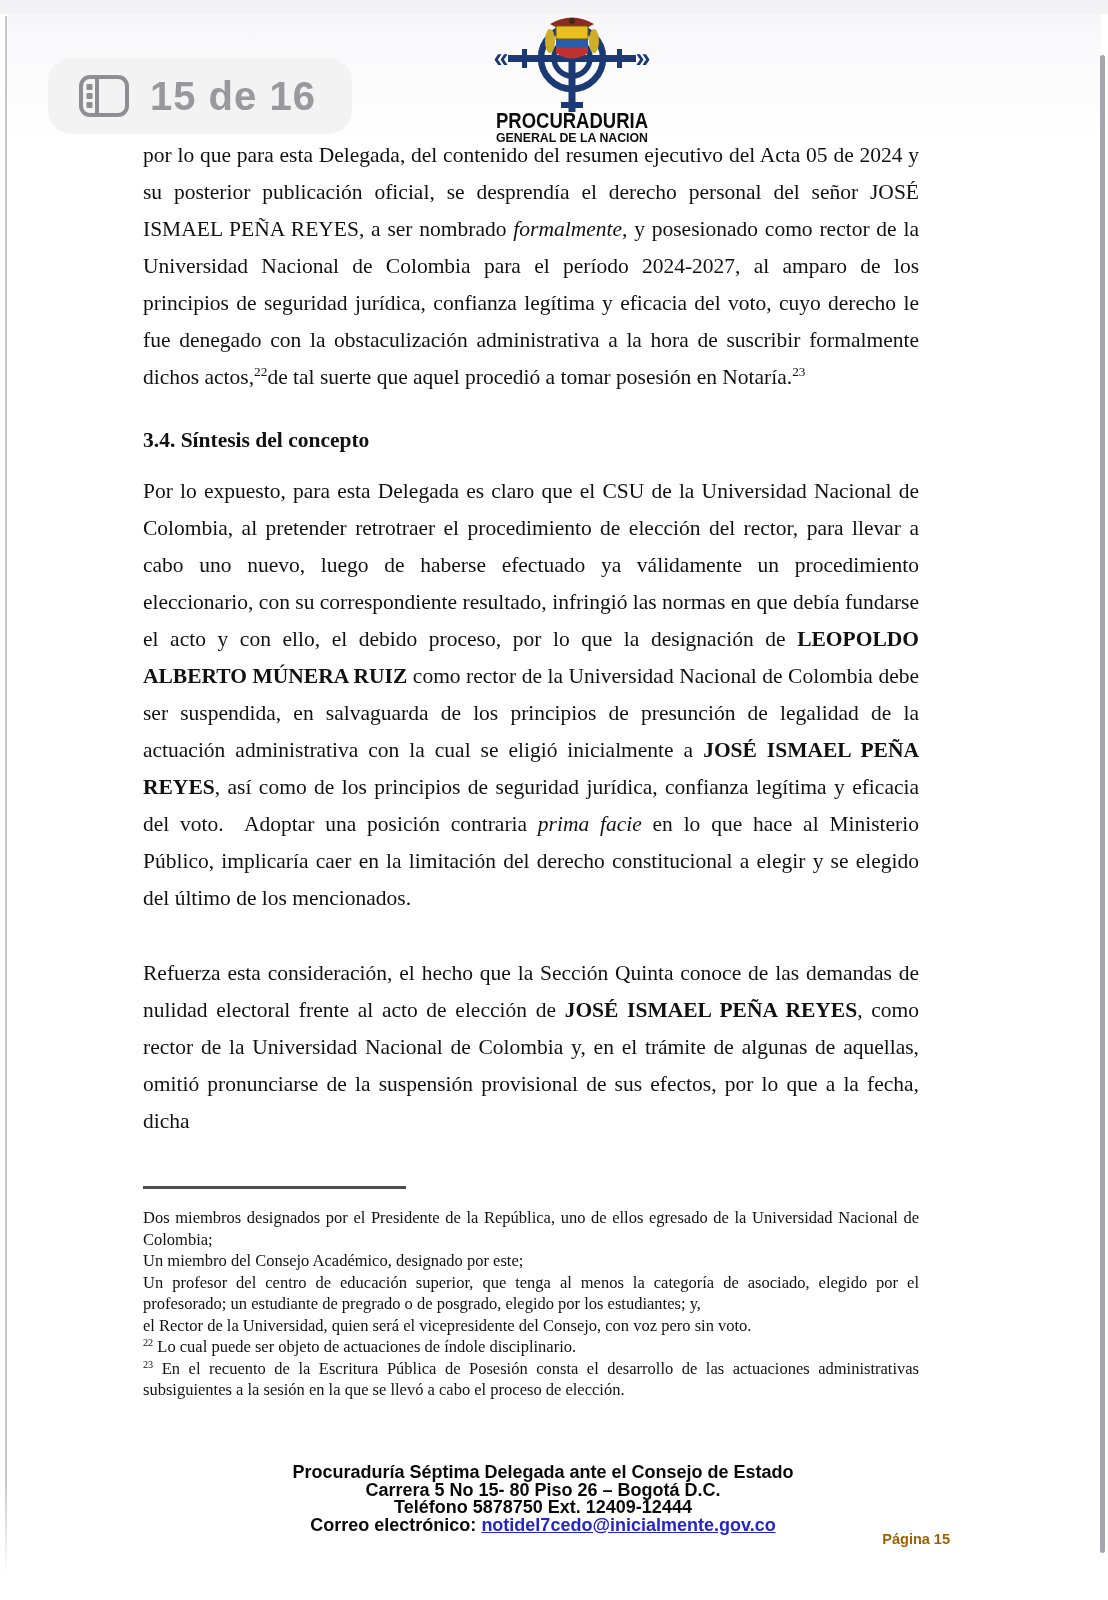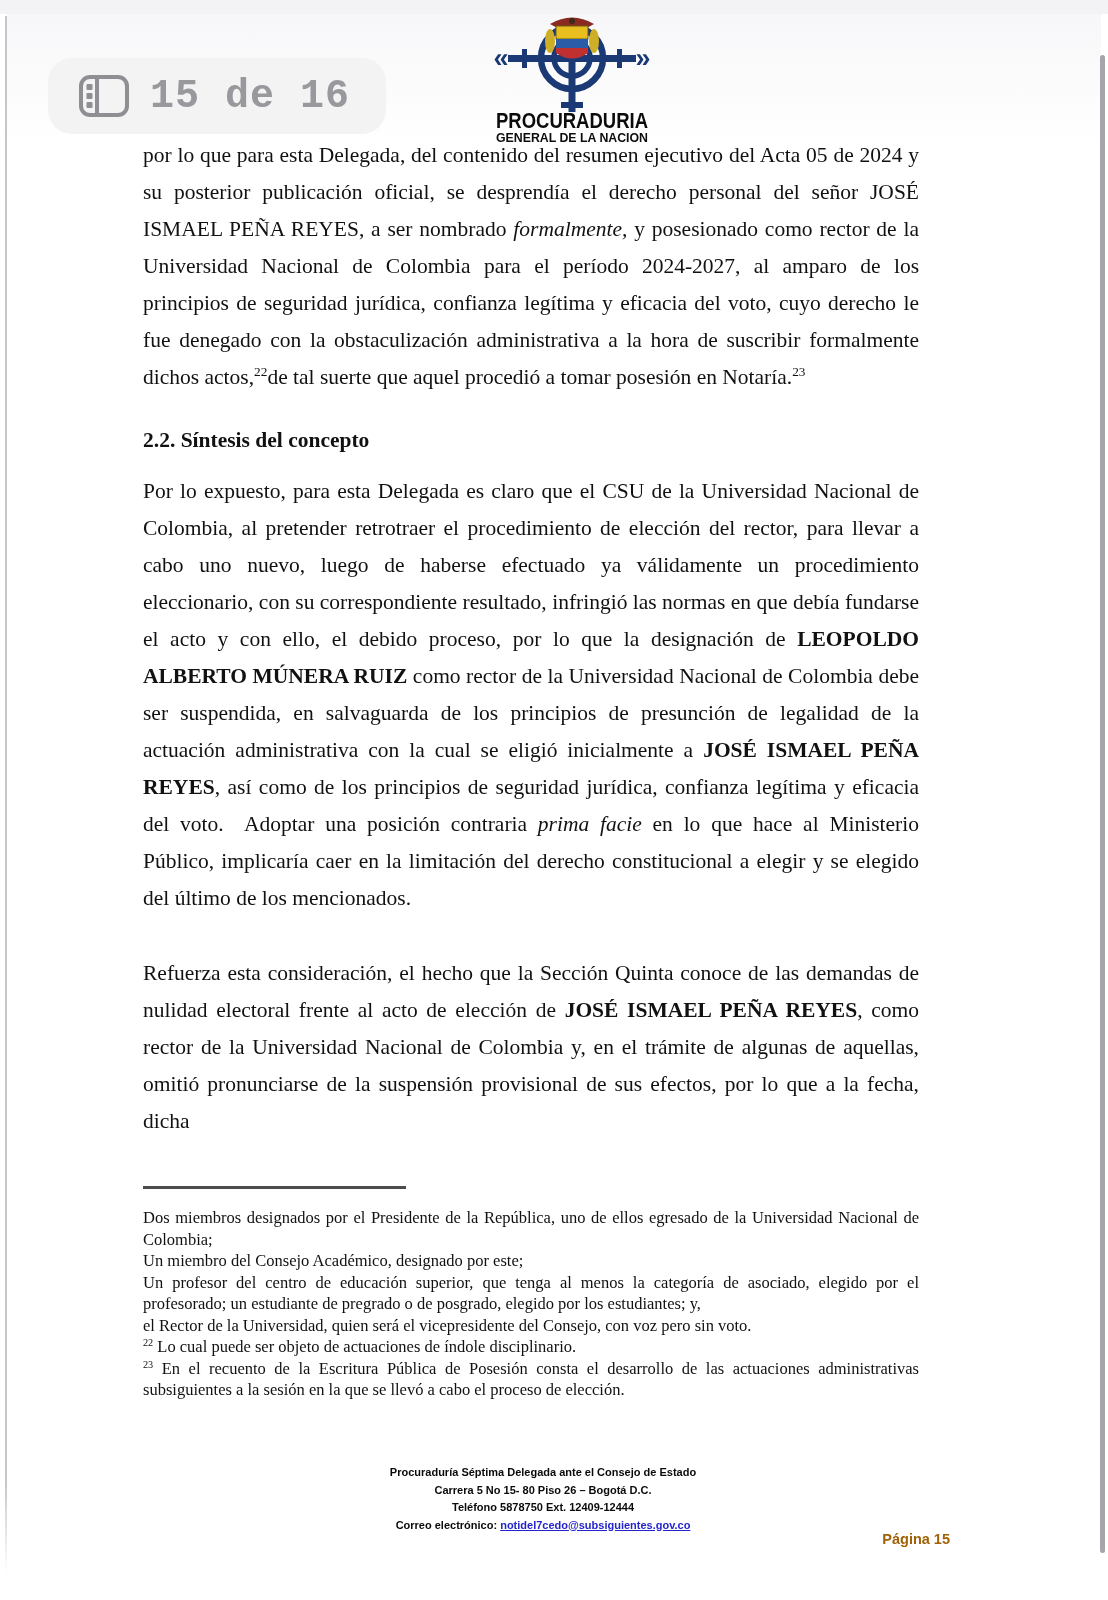--- a/index.html
+++ b/index.html
@@ -7,37 +7,37 @@
           font-family:"Liberation Serif", serif;color:#111;}
   .topband{position:absolute;left:0;top:0;width:100%;height:14px;background:#f3f3f5;}
   .page{position:absolute;left:7px;top:14px;width:1094px;height:1586px;
         background:linear-gradient(#f7f7f9 0px,#ffffff 130px);}
   .left-edge{position:absolute;left:5px;top:16px;width:2px;height:1558px;
         background:linear-gradient(#c6c6ca 94%,rgba(198,198,202,0));}
   .scrollbar-thumb{position:absolute;right:3px;top:55px;width:5px;height:1498px;
         border-radius:3px;background:#a6a6aa;}
   .pill{position:absolute;left:48px;top:58px;height:76px;border-radius:24px;background:#f3f3f4;
         display:flex;align-items:center;gap:20px;padding:0 36px 0 30px;
-        font-family:Liberation Mono, monospace;}
+        font-family:Liberation Sans, sans-serif;}
   .pill-label{font-size:40px;font-weight:600;color:#98989d;letter-spacing:1px;}
   .logo{position:absolute;left:492px;top:11px;width:160px;height:134px;}
   .content{position:absolute;left:143px;top:137px;width:776px;
         font-size:21.5px;line-height:37px;text-align:justify;}
   .para{margin:0;}
   .heading{margin:26px 0 0 0;font-weight:bold;}
   .p2{margin-top:14px;}
   .p3{margin-top:38px;}
   sup{font-size:0.62em;line-height:0;vertical-align:super;}
   .b{font-weight:bold;}
   .i{font-style:italic;}
   .fn-rule{margin-top:46px;width:263px;height:3px;background:#4c4c4c;}
   .footnotes{margin-top:18px;font-size:16.5px;line-height:21.5px;text-align:justify;}
   .fn{margin:0;}
   .doc-footer{position:absolute;left:155px;top:1464px;width:776px;text-align:center;
-        font-family:"Liberation Sans", sans-serif;font-weight:bold;font-size:11px;
+        font-family:"Liberation Sans", sans-serif;font-weight:bold;font-size:18px;
         line-height:17.5px;color:#0a0a0a;}
   .email-link{color:#2424cc;text-decoration:underline;}
   .pagenum{position:absolute;right:158px;top:1531px;font-family:"Liberation Sans", sans-serif;
         font-weight:bold;font-size:14.5px;color:#a16207;}
 </style>
 </head>
 <body>
 
 <div class="canvas">
 
@@ -83,37 +83,37 @@
       <rect x="64" y="28" width="32" height="9" fill="#2b5ca8"></rect>
       <path d="M64 37 h32 v5 q-16 11 -32 0 Z" fill="#c03030"></path>
 
       <text x="80" y="117" text-anchor="middle" font-size="22" font-weight="bold" fill="#0c0c0c" textLength="152" lengthAdjust="spacingAndGlyphs" font-family="'Liberation Sans',sans-serif">PROCURADURIA</text>
       <text x="80" y="131" text-anchor="middle" font-size="12" font-weight="bold" fill="#0c0c0c" textLength="152" lengthAdjust="spacingAndGlyphs" font-family="'Liberation Sans',sans-serif">GENERAL DE LA NACION</text>
     </svg>
   </div>
 
   <div class="content">
     <p class="para"><span>por lo que para esta Delegada, del contenido del resumen ejecutivo del Acta 05 de 2024 y su posterior publicación oficial, se desprendía el derecho personal del señor JOSÉ ISMAEL PEÑA REYES, a ser nombrado </span><span class="i">formalmente,</span><span> y posesionado como rector de la Universidad Nacional de Colombia para el período 2024-2027, al amparo de los principios de seguridad jurídica, confianza legítima y eficacia del voto, cuyo derecho le fue denegado con la obstaculización administrativa a la hora de suscribir formalmente dichos actos,</span><sup>22</sup><span>de tal suerte que aquel procedió a tomar posesión en Notaría.</span><sup>23</sup></p>
-    <p class="heading">2.2. Síntesis del concepto</p>
+    <p class="heading">3.4. Síntesis del concepto</p>
     <p class="para p2"><span>Por lo expuesto, para esta Delegada es claro que el CSU de la Universidad Nacional de Colombia, al pretender retrotraer el procedimiento de elección del rector, para llevar a cabo uno nuevo, luego de haberse efectuado ya válidamente un procedimiento eleccionario, con su correspondiente resultado, infringió las normas en que debía fundarse el acto y con ello, el debido proceso, por lo que la designación de </span><span class="b">LEOPOLDO ALBERTO MÚNERA RUIZ</span><span> como rector de la Universidad Nacional de Colombia debe ser suspendida, en salvaguarda de los principios de presunción de legalidad de la actuación administrativa con la cual se eligió inicialmente a </span><span class="b">JOSÉ ISMAEL PEÑA REYES</span><span>, así como de los principios de seguridad jurídica, confianza legítima y eficacia del voto.&nbsp; Adoptar una posición contraria </span><span class="i">prima facie</span><span> en lo que hace al Ministerio Público, implicaría caer en la limitación del derecho constitucional a elegir y se elegido del último de los mencionados.</span></p>
     <p class="para p3"><span>Refuerza esta consideración, el hecho que la Sección Quinta conoce de las demandas de nulidad electoral frente al acto de elección de </span><span class="b">JOSÉ ISMAEL PEÑA REYES</span><span>, como rector de la Universidad Nacional de Colombia y, en el trámite de algunas de aquellas, omitió pronunciarse de la suspensión provisional de sus efectos, por lo que a la fecha, dicha</span></p>
 
     <div class="fn-rule"></div>
     <div class="footnotes">
       <p class="fn"><span>Dos miembros designados por el Presidente de la República, uno de ellos egresado de la Universidad Nacional de Colombia;</span></p>
       <p class="fn"><span>Un miembro del Consejo Académico, designado por este;</span></p>
       <p class="fn"><span>Un profesor del centro de educación superior, que tenga al menos la categoría de asociado, elegido por el profesorado; un estudiante de pregrado o de posgrado, elegido por los estudiantes; y,</span></p>
       <p class="fn"><span>el Rector de la Universidad, quien será el vicepresidente del Consejo, con voz pero sin voto.</span></p>
       <p class="fn"><sup>22</sup><span> Lo cual puede ser objeto de actuaciones de índole disciplinario.</span></p>
       <p class="fn"><sup>23</sup><span> En el recuento de la Escritura Pública de Posesión consta el desarrollo de las actuaciones administrativas subsiguientes a la sesión en la que se llevó a cabo el proceso de elección.</span></p>
     </div>
   </div>
 
   <div class="doc-footer">
     <div>Procuraduría Séptima Delegada ante el Consejo de Estado</div>
     <div>Carrera 5 No 15- 80 Piso 26 – Bogotá D.C.</div>
     <div>Teléfono 5878750 Ext. 12409-12444</div>
-    <div><span>Correo electrónico: </span><a href="#" class="email-link">notidel7cedo@subsiguientes.gov.co</a></div>
+    <div><span>Correo electrónico: </span><a href="#" class="email-link">notidel7cedo@inicialmente.gov.co</a></div>
   </div>
 
   <div class="pagenum">Página 15</div>
 
 </div>
 
 </body></html>

